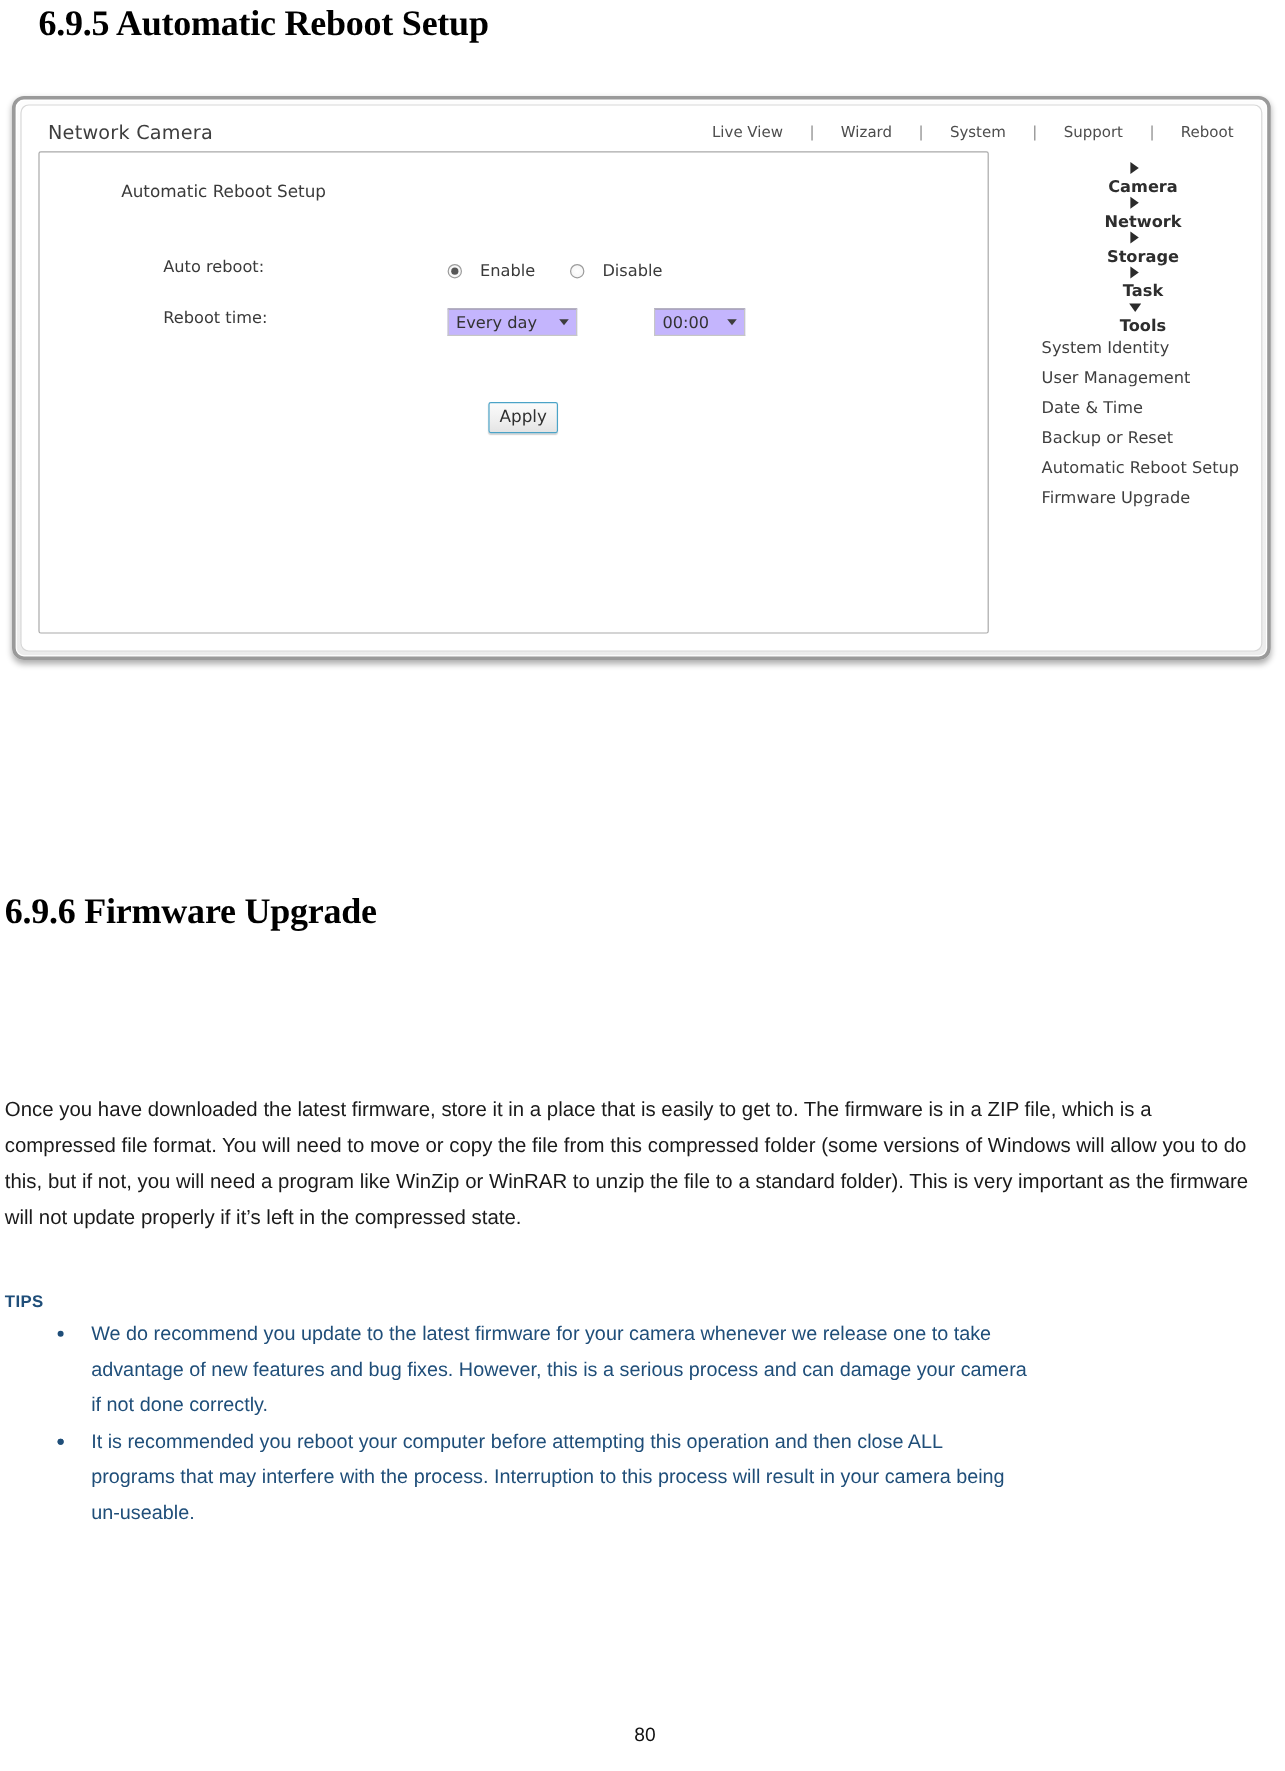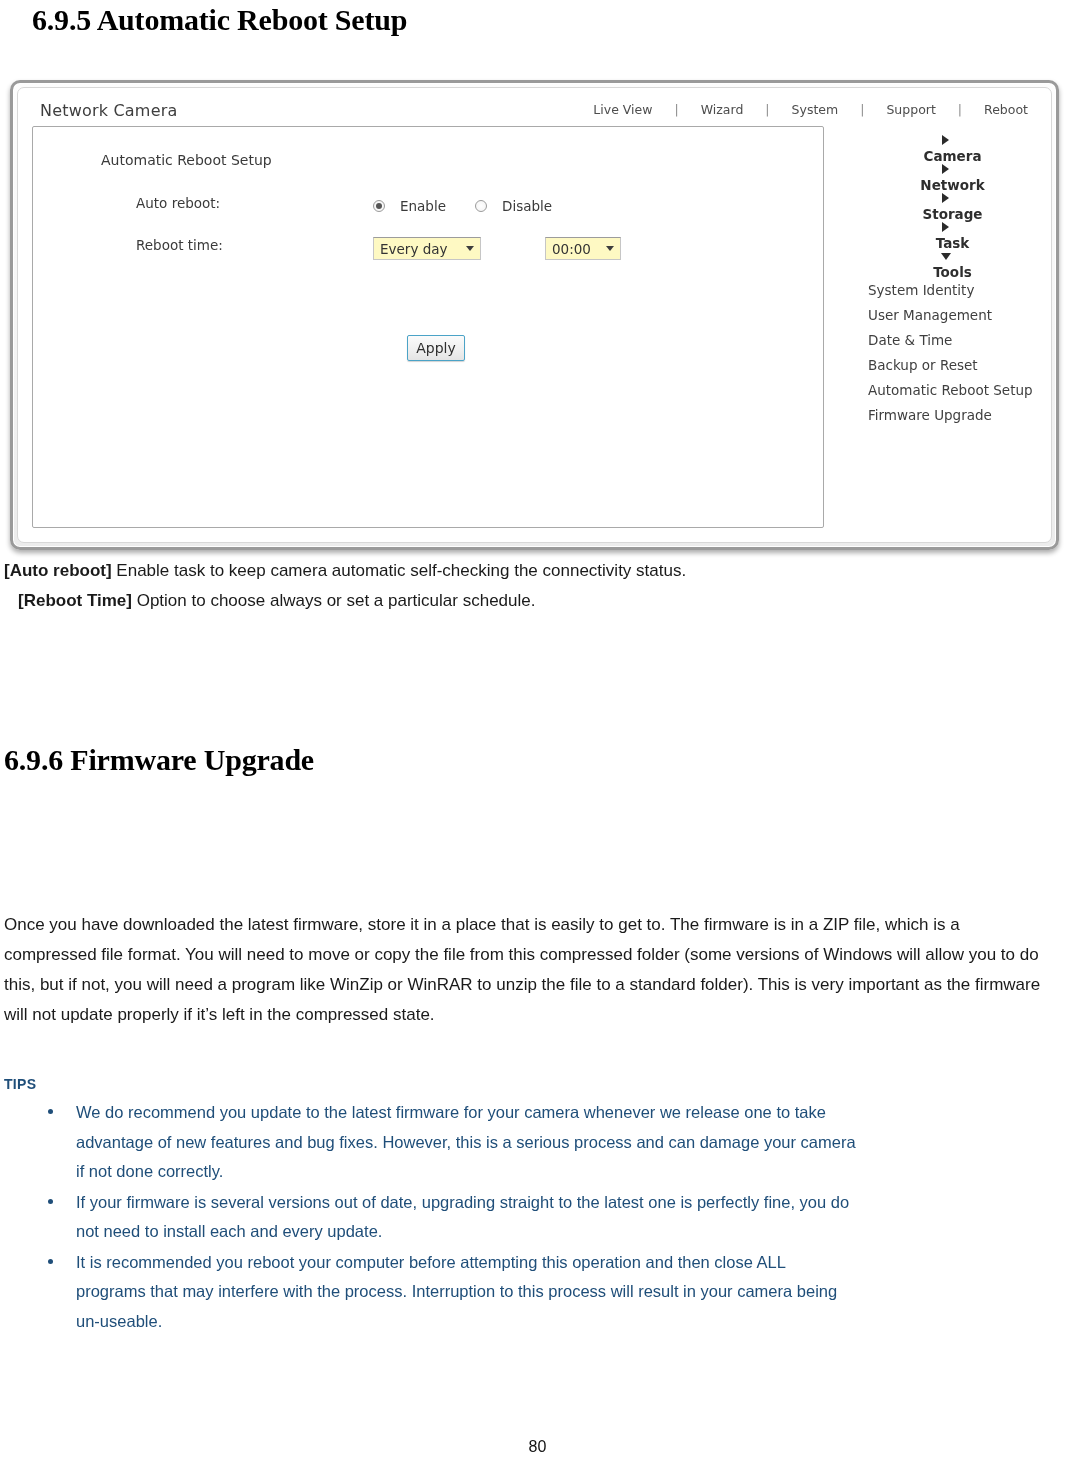--- a/index.html
+++ b/index.html
@@ -125,20 +125,21 @@
     font-family: "DejaVu Sans", sans-serif;
     font-size: 14px;
     color: #3a3a3a;
   }
 
   .form-row {
     position: absolute;
     left: 0;
     width: 100%;
     height: 26px;
+    margin-top: 20px;
   }
   .form-label {
     position: absolute;
     left: 103px;
     font-family: "DejaVu Sans", sans-serif;
     font-size: 13.5px;
     color: #3a3a3a;
   }
 
   .radio-group {
@@ -173,21 +174,21 @@
     border-radius: 50%;
     background: #565656;
   }
   .radio-label { margin-right: 14px; }
 
   .select-box {
     position: absolute;
     height: 23px;
     border: 1px solid #c6c6c6;
     border-top: 1px solid #9c9c9c;
-    background: #fef9c3;
+    background: #c4b5fd;
     display: flex;
     align-items: center;
     box-sizing: border-box;
     font-family: "DejaVu Sans", sans-serif;
     font-size: 13.5px;
     color: #333;
     padding: 0 6px;
   }
   .select-box .sel-val {
     flex: 1 1 auto;
@@ -433,44 +434,35 @@
           <div class="sb-sub-item">Date &amp; Time</div>
           <div class="sb-sub-item">Backup or Reset</div>
           <div class="sb-sub-item">Automatic Reboot Setup</div>
           <div class="sb-sub-item">Firmware Upgrade</div>
         </div>
 
       </div>
     </div>
   </div>
 
-  <div class="body-text" id="defs-block">
-    <div class="def-line-1">
-      <b>[Auto reboot]</b><span> Enable task to keep camera automatic self-checking the connectivity status.</span>
-    </div>
-    <div class="def-line-2">
-      <b>[Reboot Time]</b><span> Option to choose always or set a particular schedule.</span>
-    </div>
-  </div>
 
   <h1 class="section-heading" id="heading-696">6.9.6 Firmware Upgrade</h1>
 
 
   <div class="body-text" id="para-2">Once you have downloaded the latest firmware, store it in a place that is easily to get to. The firmware is in a ZIP file, which is a compressed file format. You will need to move or copy the file from this compressed folder (some versions of Windows will allow you to do this, but if not, you will need a program like WinZip or WinRAR to unzip the file to a standard folder). This is very important as the firmware will not update properly if it’s left in the compressed state.</div>
 
   <div id="tips-label">TIPS</div>
 
   <ul class="tips-list">
     <li class="tip-item">
       <span class="tip-bullet"></span>
       <span>We do recommend you update to the latest firmware for your camera whenever we release one to take advantage of new features and bug fixes. However, this is a serious process and can damage your camera if not done correctly.</span>
     </li>
     <li class="tip-item">
       <span class="tip-bullet"></span>
-      <span>If your firmware is several versions out of date, upgrading straight to the latest one is perfectly fine, you do not need to install each and every update.</span>
     </li>
     <li class="tip-item">
       <span class="tip-bullet"></span>
       <span>It is recommended you reboot your computer before attempting this operation and then close ALL programs that may interfere with the process. Interruption to this process will result in your camera being un-useable.</span>
     </li>
   </ul>
 
   <div class="page-number">80</div>
 
 </div>

